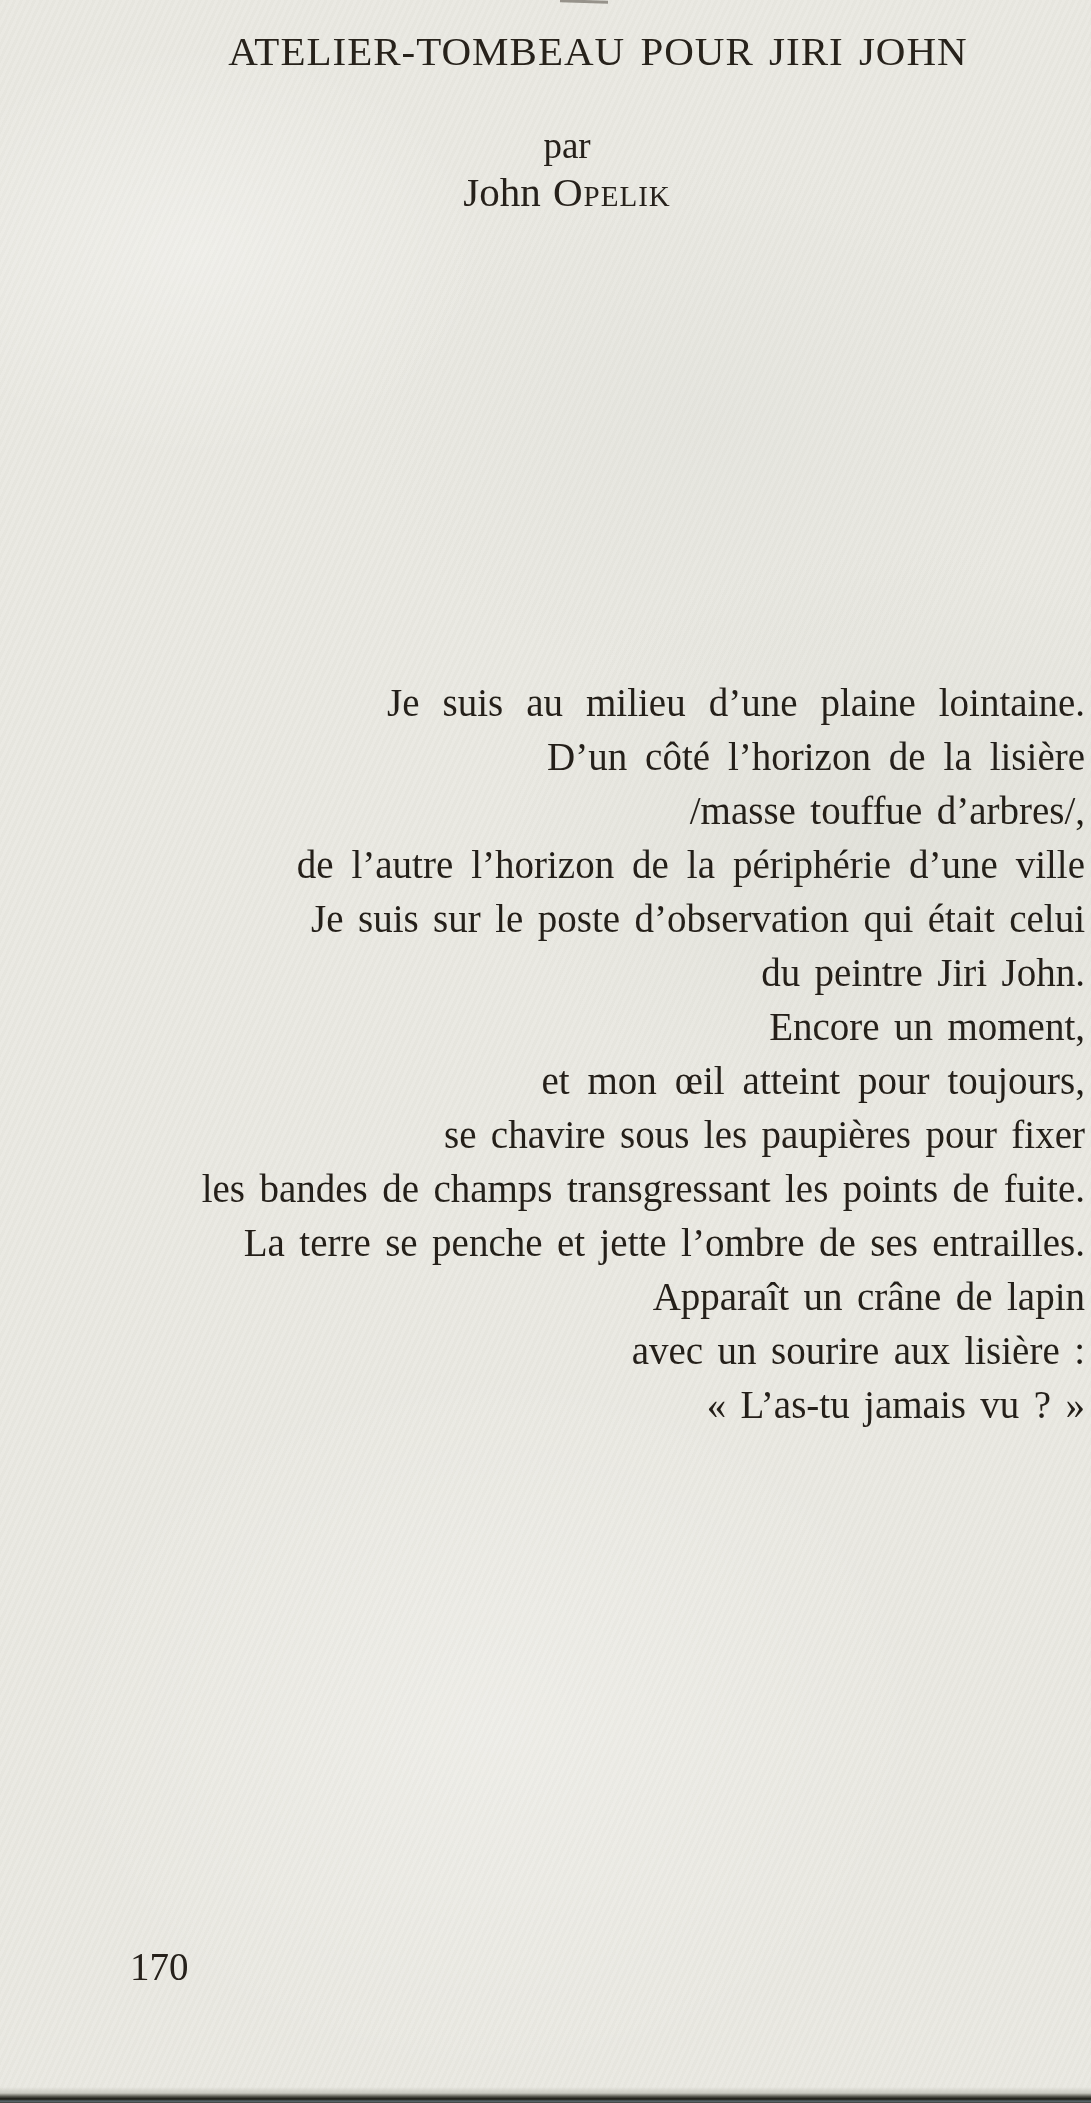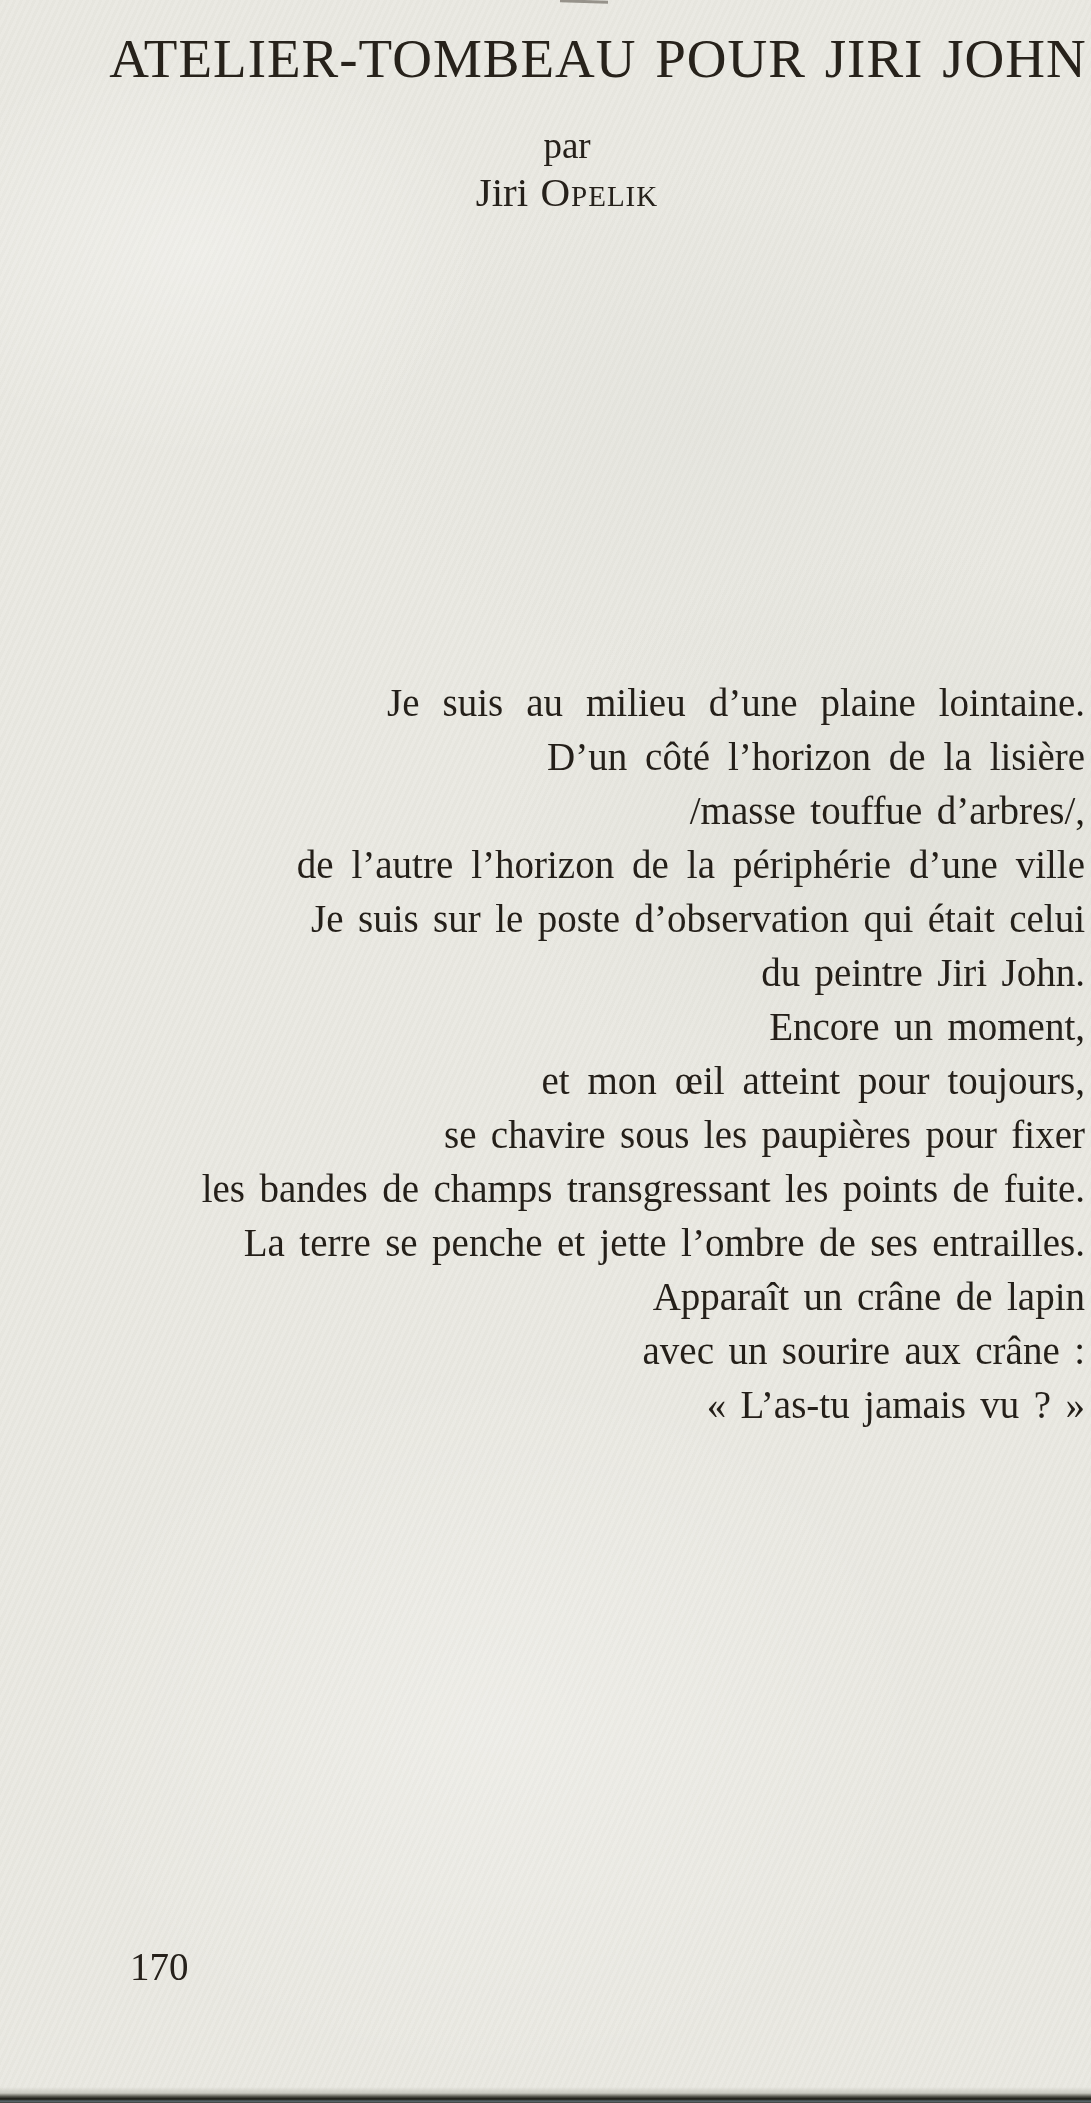--- a/index.html
+++ b/index.html
@@ -18,21 +18,21 @@
     font-family:"Liberation Serif","DejaVu Serif",serif;
     color:#26211b;
   }
   .artifact-top{
     position:absolute;top:0;left:560px;width:48px;height:3px;
     background:#6a655c;opacity:.65;transform:rotate(2deg);
   }
   .title{
     position:absolute;top:27px;left:0;width:100%;box-sizing:border-box;padding-left:105px;
     margin:0;text-align:center;
-    font-size:55px;font-weight:normal;letter-spacing:1px;word-spacing:4px;color:#27221b;
+    font-size:41px;font-weight:normal;letter-spacing:1px;word-spacing:4px;color:#27221b;
   }
   .byline{position:absolute;top:127px;left:0;width:100%;box-sizing:border-box;padding-left:43px;text-align:center;}
   .byline-par{font-size:37px;line-height:38px;}
   .author{font-size:41px;line-height:46px;margin-top:4px;}
   .author-first{margin-right:.30em;}
   .sc{font-variant:small-caps;letter-spacing:1px;font-family:Liberation Serif, serif;}
   .poem{
     position:absolute;top:676px;left:22px;right:6px;
     font-size:39px;line-height:54px;word-spacing:.12em;color:#241f19;
   }
@@ -61,38 +61,38 @@
 
 <div class="page">
 
   <div class="artifact-top"></div>
 
   <h1 class="title">ATELIER-TOMBEAU POUR JIRI JOHN</h1>
 
   <div class="byline">
     <div class="byline-par">par</div>
     <div class="author">
-      <span class="author-first">Jiri</span><span class="sc">Opelik</span>
+      <span class="author-first">John</span><span class="sc">Opelik</span>
     </div>
   </div>
 
   <div class="poem" id="poem">
       <div class="poem-line ws-xl">Je suis au milieu d’une plaine lointaine.</div>
       <div class="poem-line ws-l">D’un côté l’horizon de la lisière</div>
       <div class="poem-line">/masse touffue d’arbres/,</div>
       <div class="poem-line ws-l">de l’autre l’horizon de la périphérie d’une ville</div>
       <div class="poem-line">Je suis sur le poste d’observation qui était celui</div>
       <div class="poem-line indent">du peintre Jiri John.</div>
       <div class="poem-line">Encore un moment,</div>
       <div class="poem-line ws-l">et mon œil atteint pour toujours,</div>
       <div class="poem-line">se chavire sous les paupières pour fixer</div>
       <div class="poem-line">les bandes de champs transgressant les points de fuite.</div>
       <div class="poem-line">La terre se penche et jette l’ombre de ses entrailles.</div>
       <div class="poem-line">Apparaît un crâne de lapin</div>
-      <div class="poem-line">avec un sourire aux crâne :</div>
+      <div class="poem-line">avec un sourire aux lisière :</div>
       <div class="poem-line">« L’as-tu jamais vu ? »</div>
     </div>
 
   <div class="folio">170</div>
 
   <div class="scan-edge"></div>
 
 </div>
 
 </body></html>

